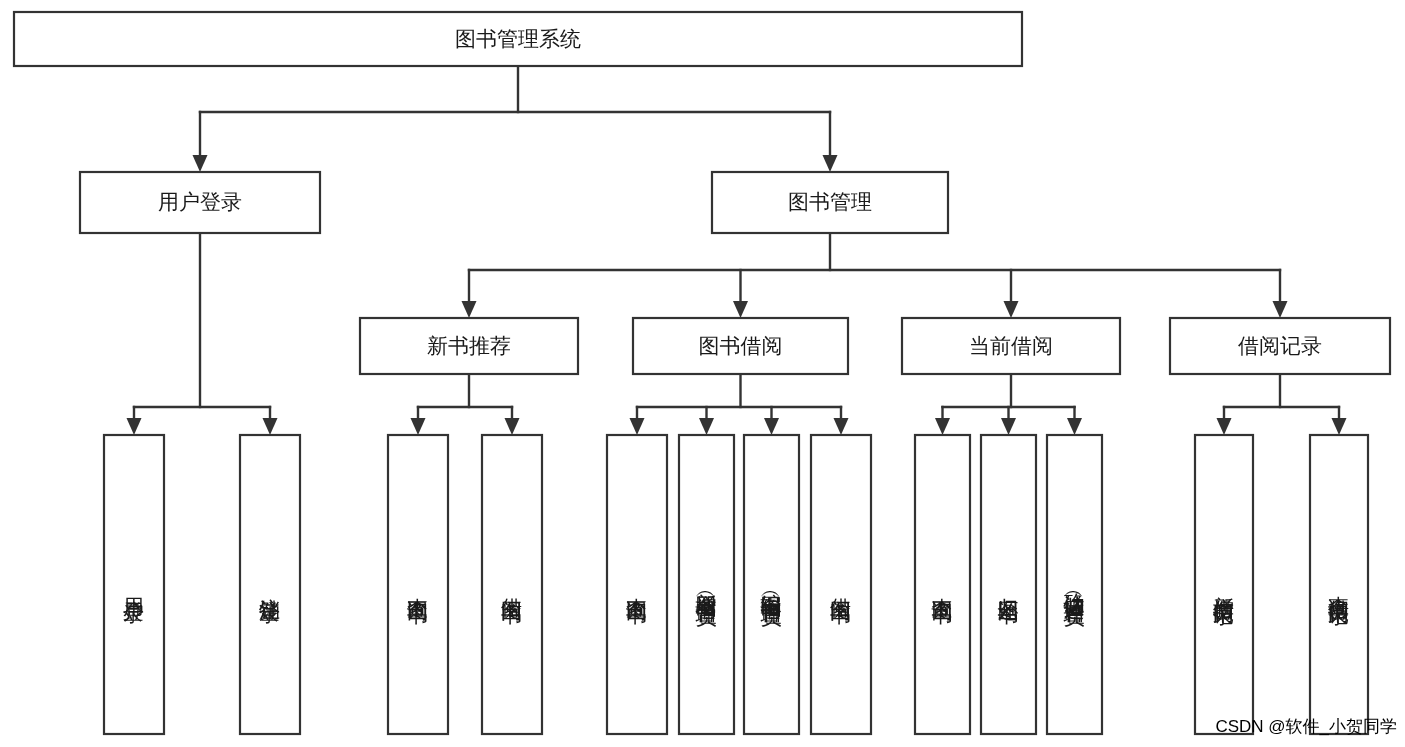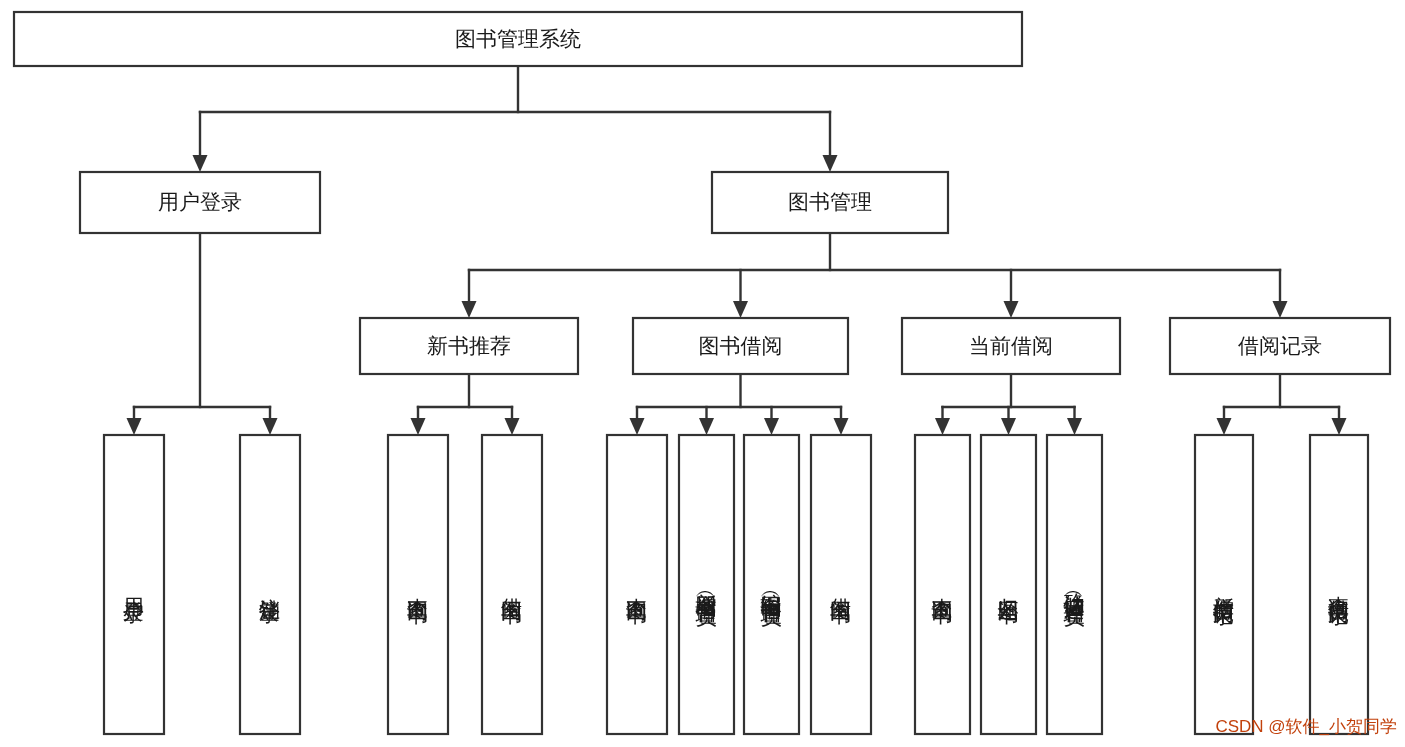--- a/index.html
+++ b/index.html
@@ -61,21 +61,21 @@
     justify-content: center;
     white-space: nowrap;
     pointer-events: none;
   }
   .watermark {
     position: absolute;
     right: 8px;
     bottom: 6px;
     font-family: "Liberation Sans", "DejaVu Sans", sans-serif;
     font-size: 17px;
-    color: #c2410c;
+    color: #000000;
     white-space: nowrap;
   }
 </style>
 </head>
 <body>
 
 <div id="diagram-root">
 
   <svg id="tree-svg" viewBox="0 0 1405 747">
     <g id="edge-layer">

